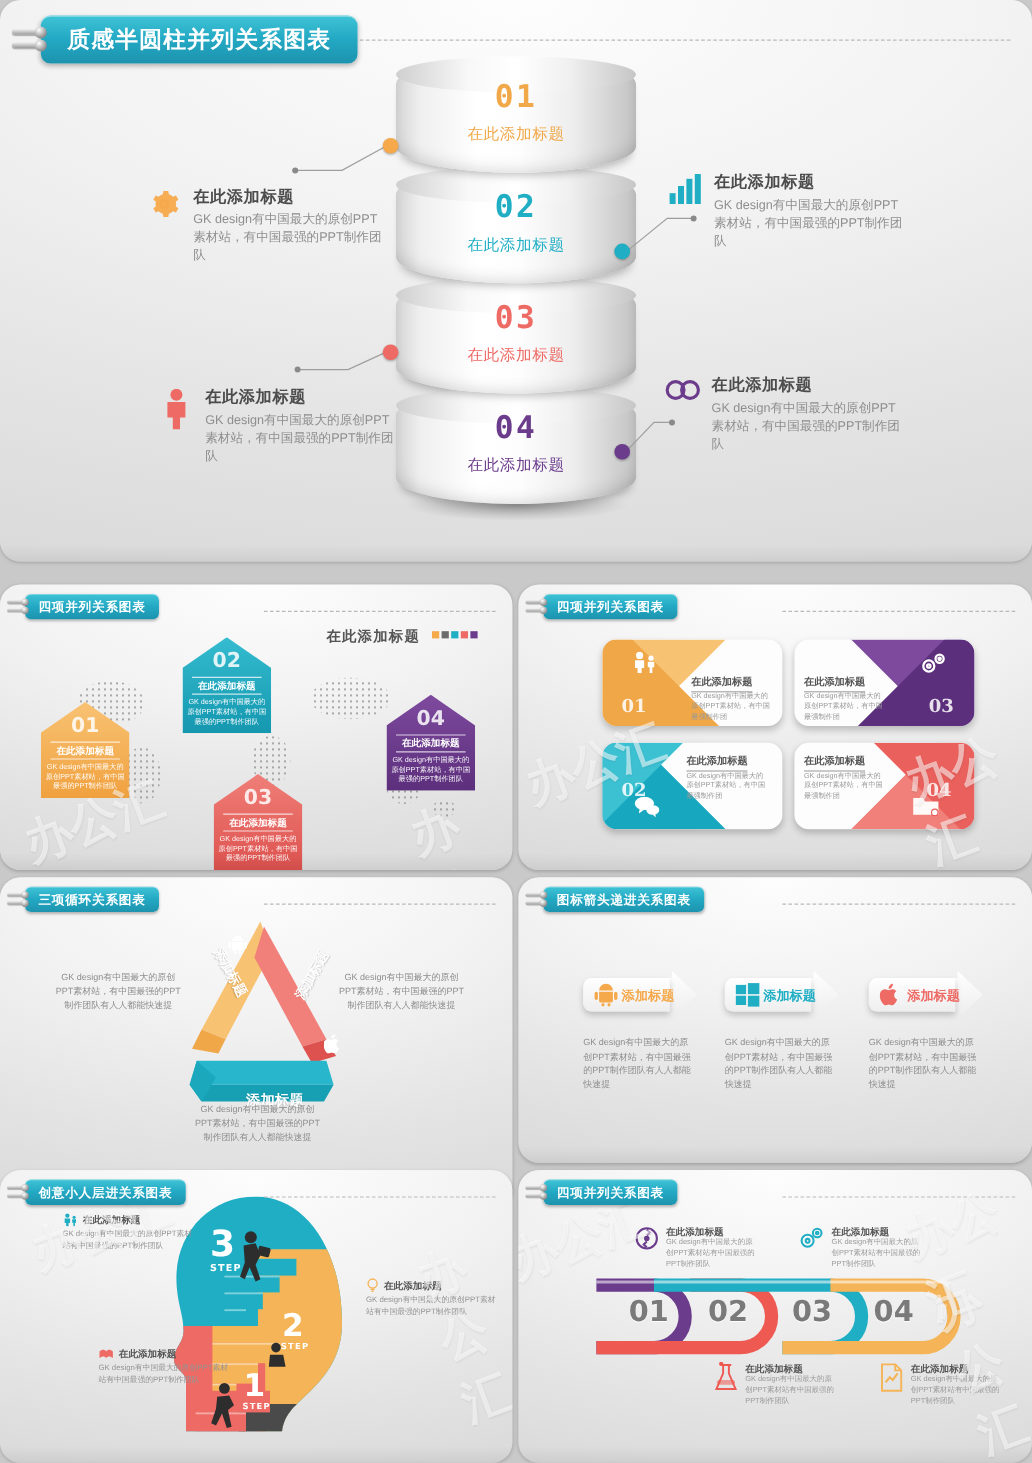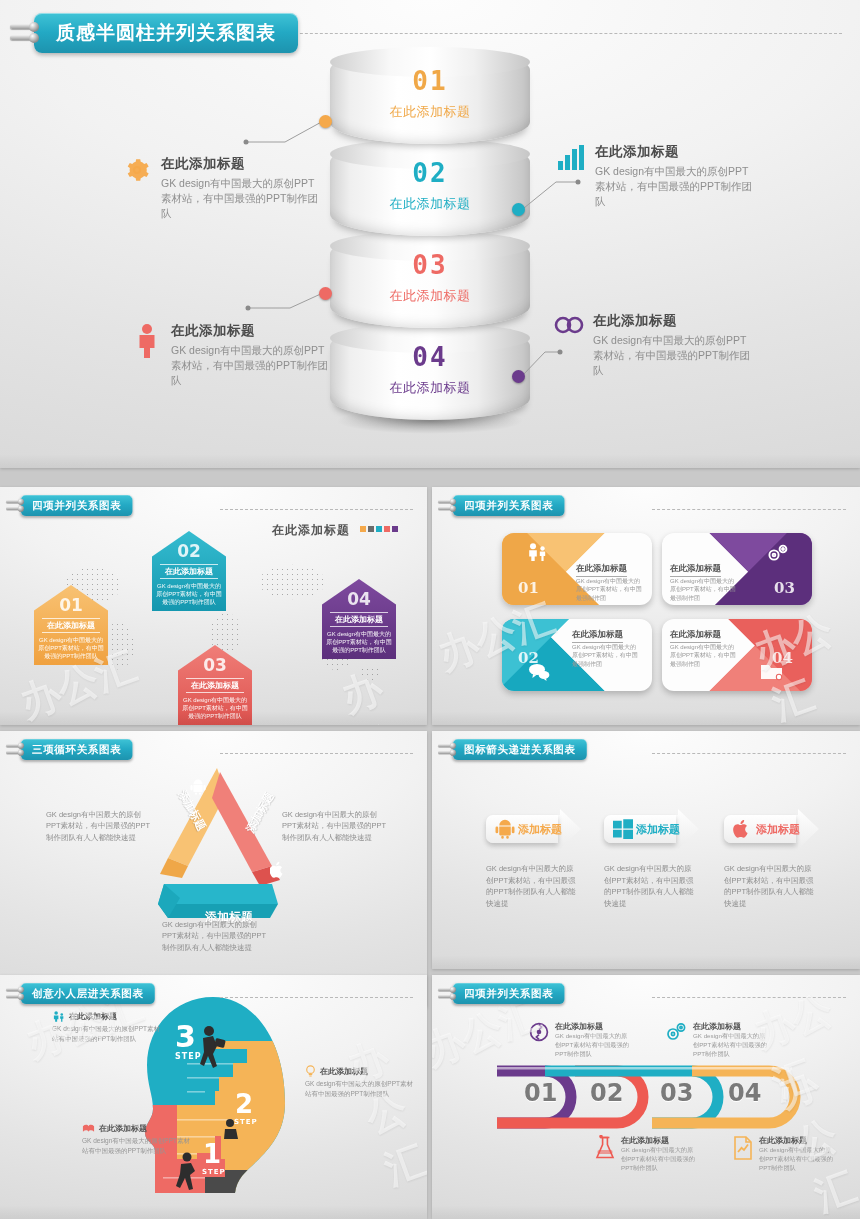--- a/index.html
+++ b/index.html
@@ -3,28 +3,28 @@
 <meta charset="utf-8">
 <style>
   html,body{margin:0;padding:0;background:#c9c9c9;}
   body{width:860px;height:1219px;font-family:"Liberation Sans","DejaVu Sans",sans-serif;overflow:hidden;}
   .page{position:relative;width:860px;height:1219px;background:#c9c9c9;}
 
   
   .slide{position:absolute;overflow:hidden;
     background:
       radial-gradient(130% 110% at 50% 0%, #fdfdfd 0%, #f2f2f2 38%, #e4e4e4 70%, #d9d9d9 100%);
-    box-shadow:0 1px 3px rgba(0,0,0,.18);}
+    box-shadow:0 1px 3px rgba(0,0,0,.18);border-radius:17px;}
   .slide::after{content:"";position:absolute;left:0;right:0;bottom:0;height:14px;
     background:linear-gradient(180deg,rgba(0,0,0,0) 0%,rgba(0,0,0,.06) 100%);pointer-events:none;}
 
   .hero{left:0;top:0;width:860px;height:468px;}
   .s2{left:0;top:487px;width:427px;height:238px;}
   .s3{left:432px;top:487px;width:428px;height:238px;}
-  .s4{left:0;top:731px;width:427px;height:276px;}
+  .s4{left:0;top:731px;width:427px;height:276px;text-align:center;}
   .s5{left:432px;top:731px;width:428px;height:238px;}
   .s6{left:0;top:975px;width:427px;height:244px;}
   .s7{left:432px;top:975px;width:428px;height:244px;}
 
   
   .tag{position:absolute;display:flex;align-items:center;z-index:30;}
   .tag .rings{position:relative;width:30px;height:26px;}
   .tag .rings i{position:absolute;left:0;width:28px;height:5px;border-radius:3px;
      background:linear-gradient(180deg,#f4f4f4,#9a9a9a);box-shadow:0 1px 1px rgba(0,0,0,.3);}
   .tag .rings i:nth-child(1){top:4px;}

